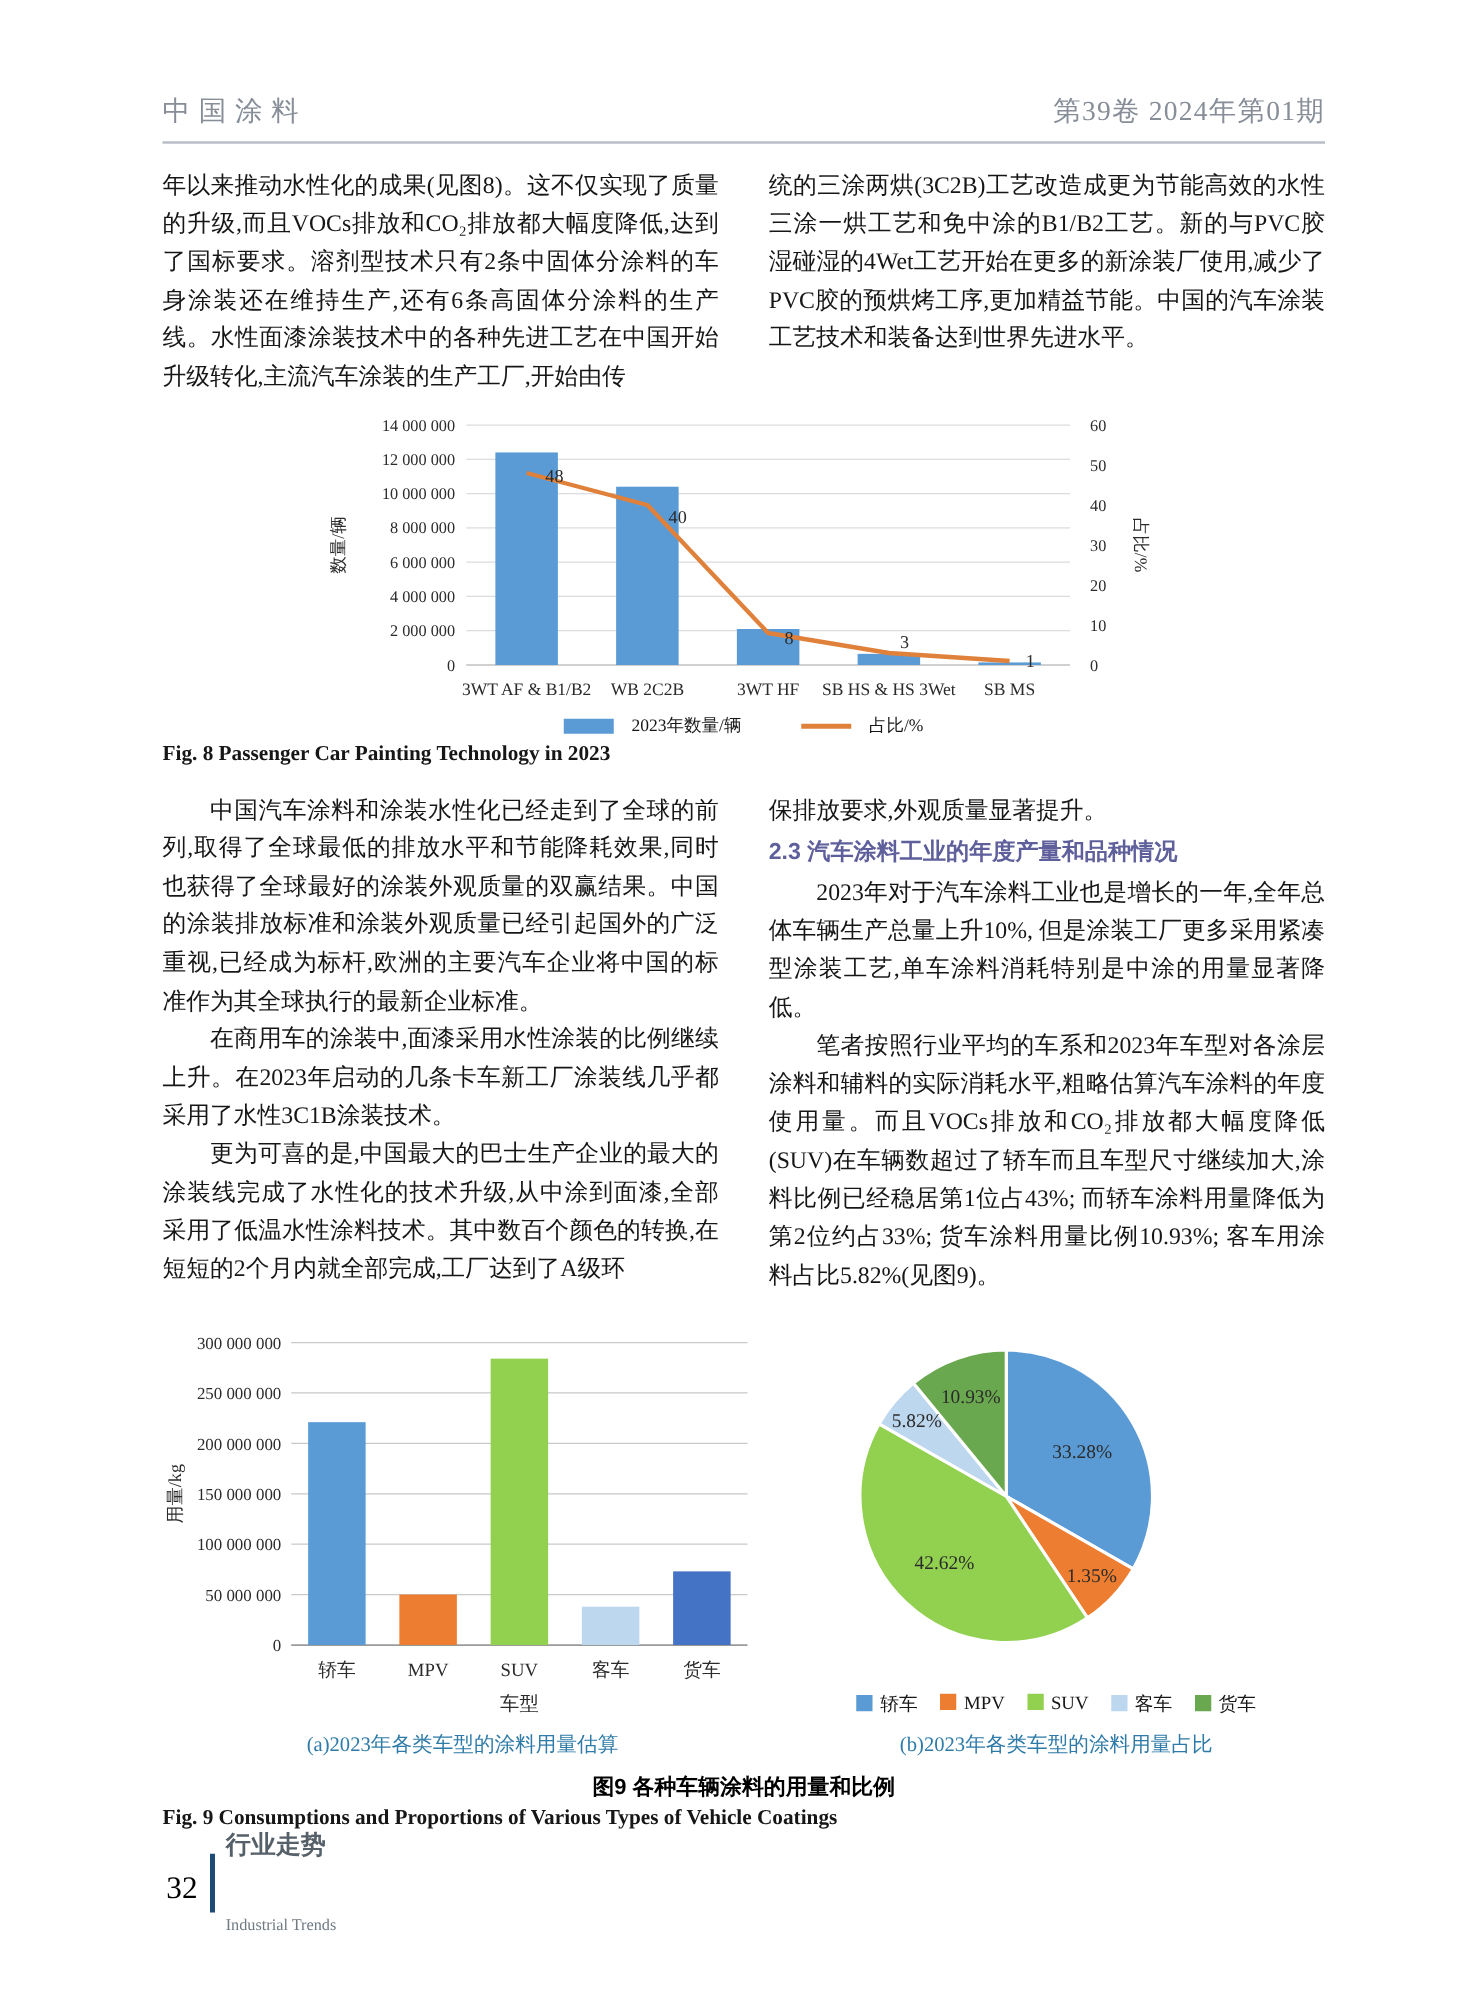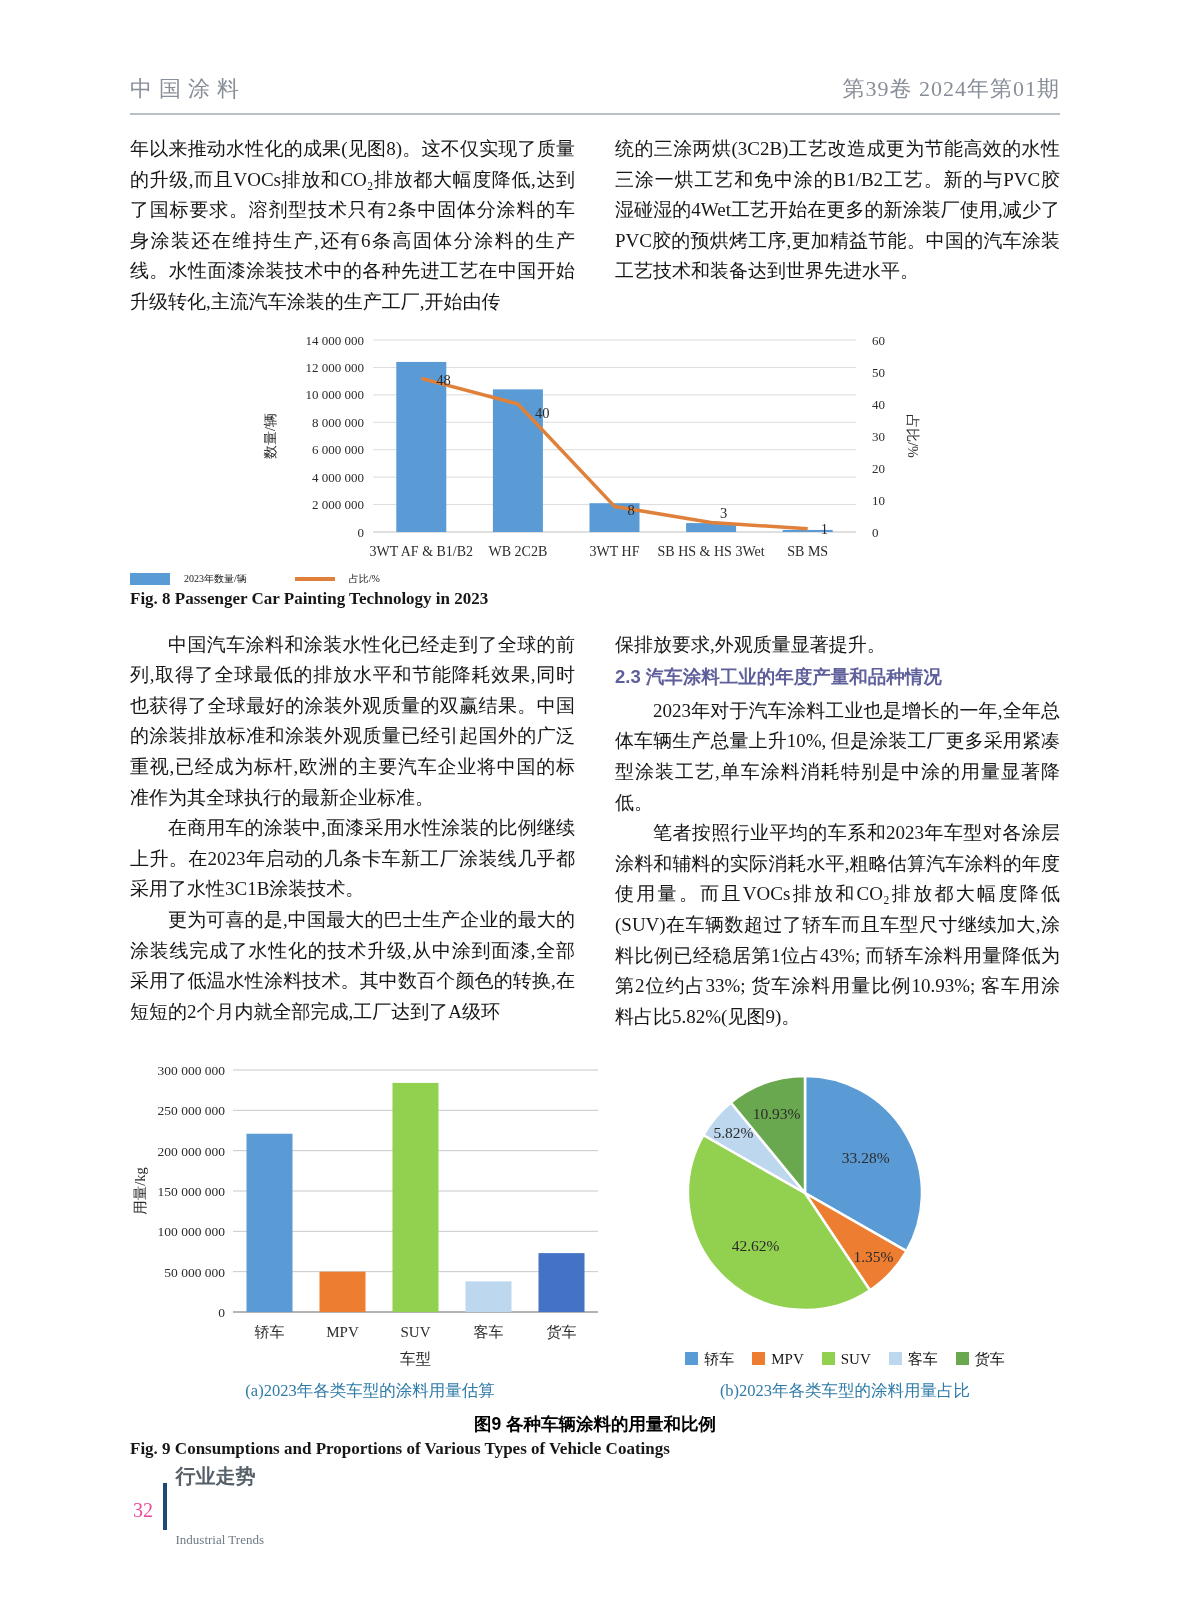--- a/index.html
+++ b/index.html
@@ -17,22 +17,22 @@
   .cols { display:flex; gap:40px; margin-top:19px; }
   .col { flex:1; font-size:19px; line-height:30.6px; text-align:justify; }
   .col p { text-align:justify; }
   p.ind { text-indent:2em; }
 
   .figwrap { width:100%; }
   .fig8-svg { display:block; margin:12px auto 0 auto; }
   svg { overflow:visible; }
   svg text { font-family:"Liberation Serif","DejaVu Serif",serif; fill:#2b2b2b; }
 
-  .legend8 { display:flex; justify-content:flex-start; align-items:center; gap:14px;
-             font-size:10px; margin-top:2px; }
+  .legend8 { display:flex; justify-content:center; align-items:center; gap:14px;
+             font-size:14px; margin-top:2px; }
   .legend8 .sw-bar { width:40px; height:12px; display:inline-block; }
   .legend8 .sw-line { width:40px; height:4px; display:inline-block; }
   .legend8 .lab { margin-right:34px; }
 
   .fig-cap-cn { text-align:center; font-weight:700; font-size:17.5px; margin-top:10px;
                 font-family:"Liberation Sans","DejaVu Sans",sans-serif; color:#000; }
   .fig-cap-en { text-align:left; font-weight:700; font-size:17px; margin-top:3px; }
 
   .sec-head { font-family:"Liberation Sans","DejaVu Sans",sans-serif; font-weight:700;
               color:#5e5f9b; font-size:18.5px; margin:2px 0 3px 0; text-align:left; }
@@ -43,21 +43,21 @@
   .legend9 { display:flex; justify-content:center; align-items:center; gap:18px;
              font-size:15px; margin-top:4px; }
   .legend9 .sw { width:13px; height:13px; display:inline-block; margin-right:6px; vertical-align:-1px; }
 
   .subcap-row { display:flex; gap:20px; margin-top:8px; }
   .subcap { color:#2f7ba8; font-size:16.5px; text-align:center; }
   .subcap.a { width:480px; }
   .subcap.b { width:430px; }
 
   .footer { position:absolute; left:133px; bottom:52px; display:flex; align-items:center; }
-  .footer .num { font-size:20px; color:#ec4899; margin-right:10px; padding-top:8px; }
+  .footer .num { font-size:25px; color:#000000; margin-right:10px; padding-top:8px; }
   .footer .bar { width:3.5px; height:47px; background:#1d4a77; margin-right:9px; }
   .footer .cn { font-family:"Liberation Sans","DejaVu Sans",sans-serif; font-weight:700;
                 font-size:20px; color:#566069; line-height:1.15; }
   .footer .en { font-size:13px; color:#6f7a83;margin-top:44px; }
 </style>
 </head>
 <body>
 
 <div class="page">
 

